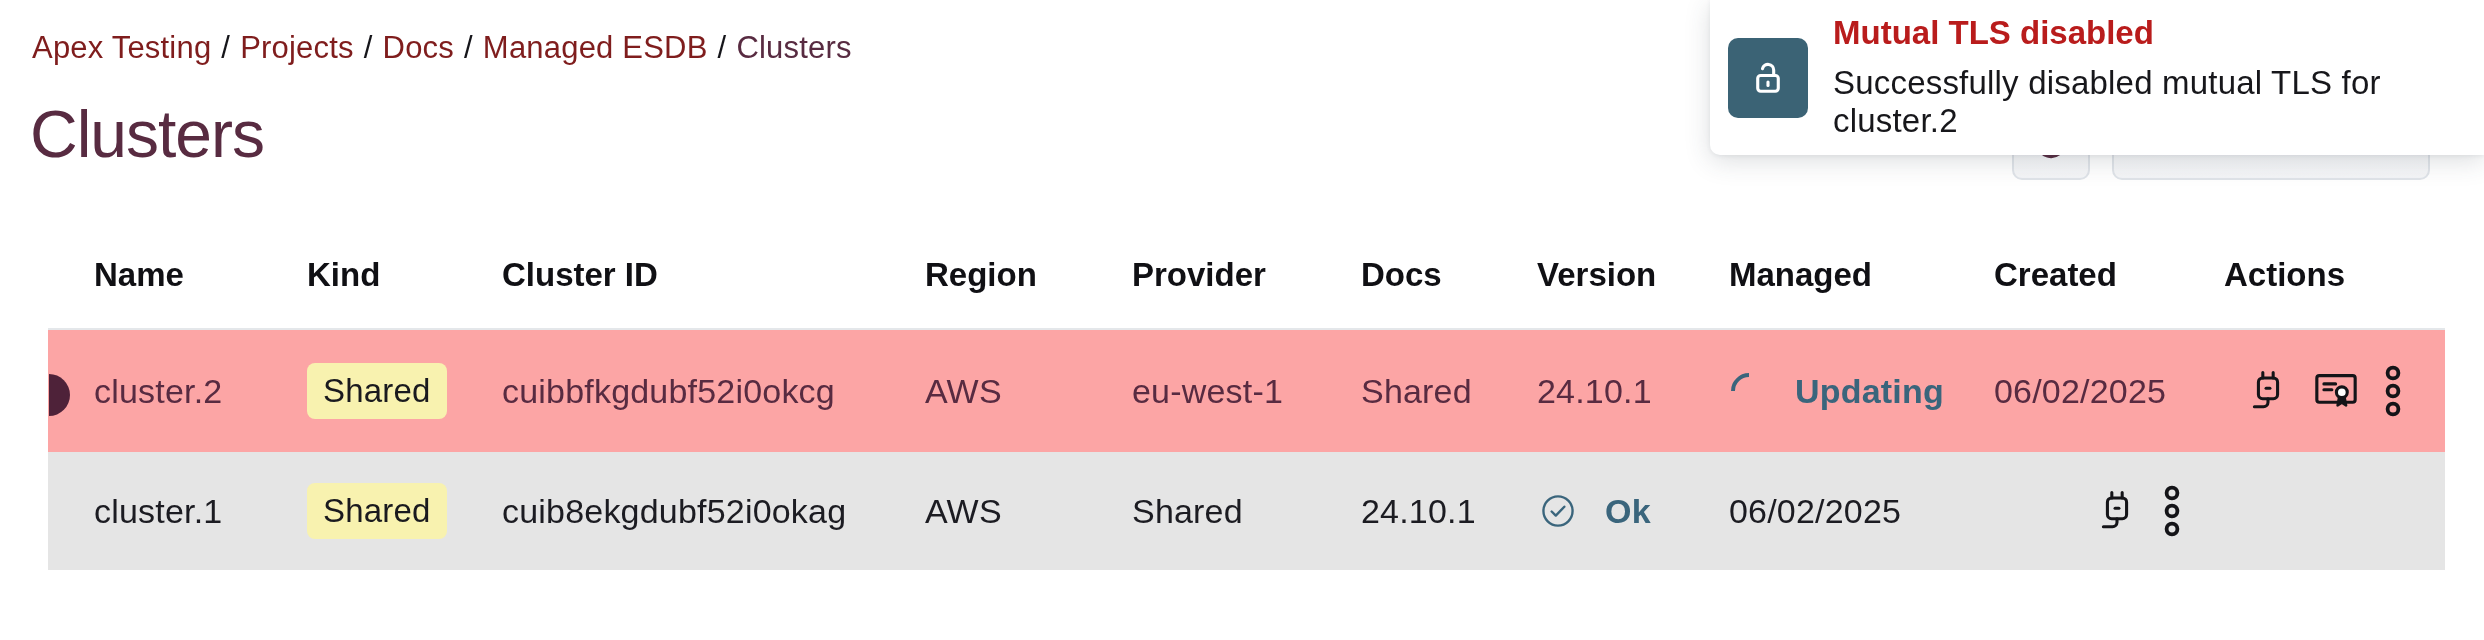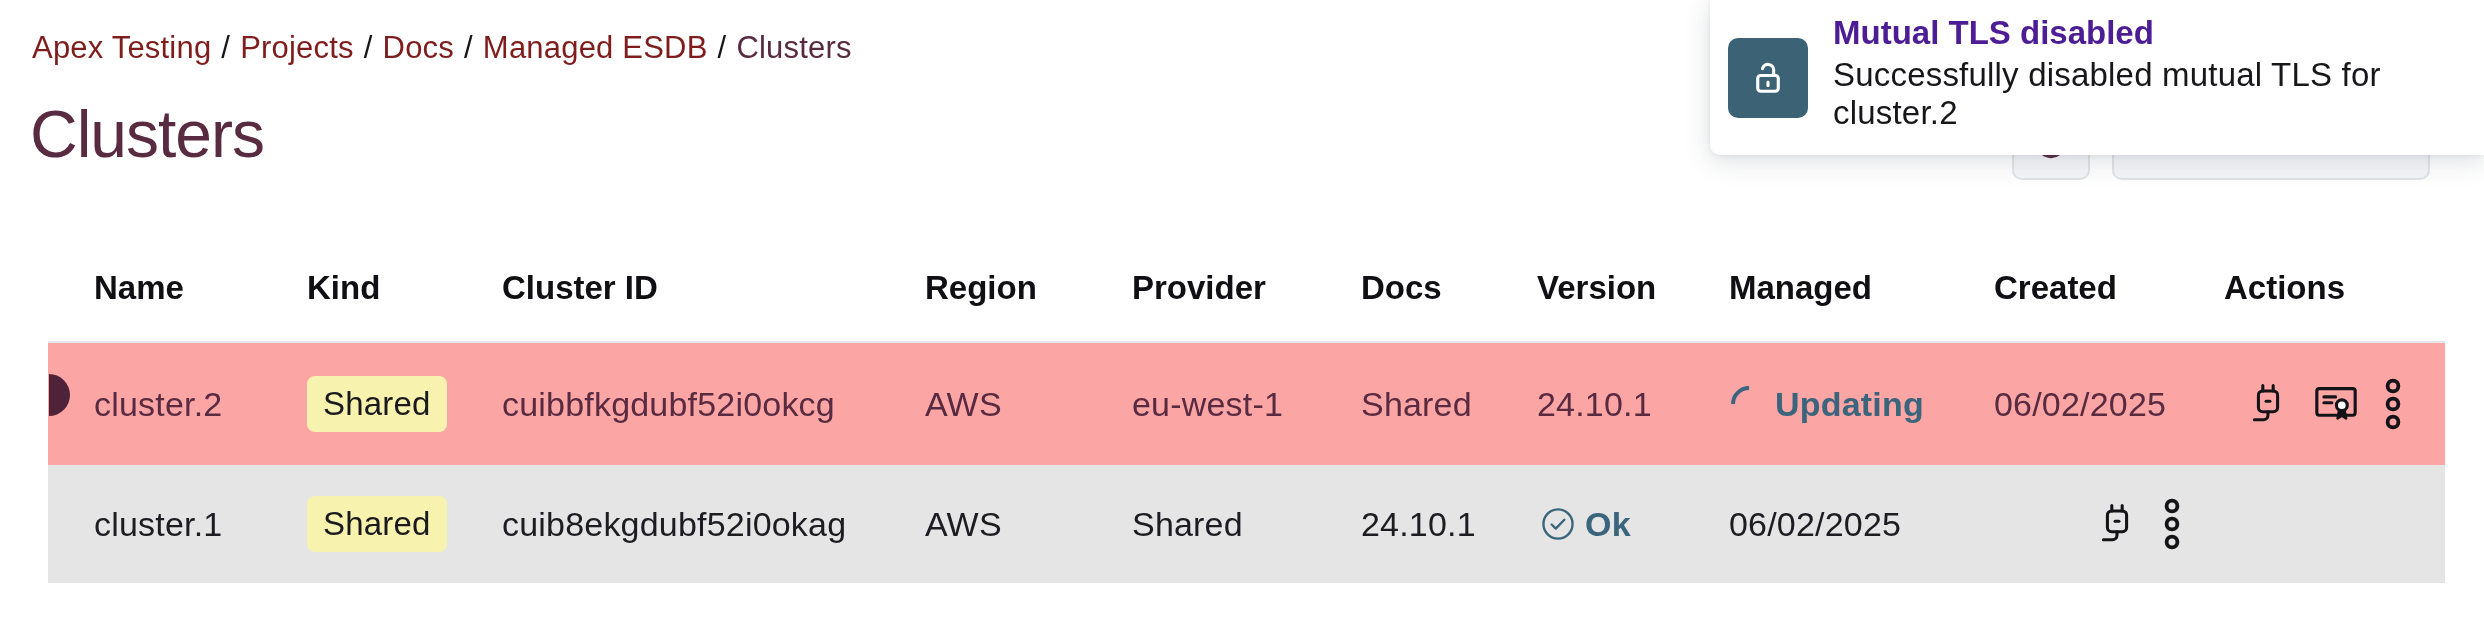--- a/index.html
+++ b/index.html
@@ -22,37 +22,37 @@
   .btn-dropdown { left:2112px; width:318px; }
   .btn-dropdown .chev { position:absolute; right:38px; top:50%; transform:translateY(-50%); }
 
   
   .toast { position:absolute; left:1710px; top:0; width:774px; height:155px; background:#ffffff;
            border-radius:0 0 0 10px; box-shadow:0 6px 26px rgba(48,58,74,.17), 0 1px 4px rgba(48,58,74,.08);
            z-index:5; display:flex; }
   .toast-icon { position:absolute; left:18px; top:38px; width:80px; height:80px; border-radius:10px;
                 background:#3b6375; display:flex; align-items:center; justify-content:center; }
   .toast-text { position:absolute; left:123px; top:13px; width:636px; }
-  .toast-title { font-size:33px; font-weight:700; color:#4c1d95; line-height:40px; }
-  .toast-body  { font-size:33px; color:#17171b; line-height:38px; margin-top:3px; letter-spacing:.2px; }
-
-  
-  .clusters-table { position:absolute; left:48px; top:249px; width:2397px; }
+  .toast-title { font-size:33px; font-weight:700; color:#b91c1c; line-height:40px; }
+  .toast-body  { font-size:33px; color:#17171b; line-height:38px; margin-top:11px; letter-spacing:.2px; }
+
+  
+  .clusters-table { position:absolute; left:48px; top:236px; width:2397px; }
   .trow { display:grid; grid-template-columns:213px 195px 423px 207px 229px 176px 192px 265px 230px 221px;
           padding-left:46px; align-items:center; }
   .thead { height:94px; border-bottom:2px solid #e4e7ea; font-size:33px; font-weight:700; color:#101014; padding-bottom:14px; }
   .tr1 { height:122px; background:#fca5a5; cursor:pointer; }
   .tr2 { height:118px; background:#e5e5e5; cursor:pointer; }
   .cell { font-size:34px; letter-spacing:.2px; }
   .tr1 .cell { color:#582b41; }
   .tr2 .cell { color:#1c1c22; }
 
   .badge { display:inline-block; background:#f8f2af; color:#1a1a1e; font-size:33px; padding:9px 16px; border-radius:8px; }
 
-  .status-cell { display:flex; align-items:center; gap:8px; padding-left:2px; }
+  .status-cell { display:flex; align-items:center; gap:28px; padding-left:2px; }
   .status-label { font-size:34px; font-weight:600; color:#3a657c; }
 
   .spinner { width:36px; height:36px; border-radius:50%; border:4px solid transparent; border-top-color:#3a657c;
              transform:rotate(-45deg); animation:spin 1.1s linear infinite; }
   @keyframes spin { from { transform:rotate(-45deg);} to { transform:rotate(315deg);} }
 
   .actions-cell { display:flex; align-items:center; justify-content:flex-end; gap:20px; padding-right:40px; }
   .icon-btn { background:none; border:none; padding:0; cursor:pointer; display:flex; align-items:center; justify-content:center; }
 
   

